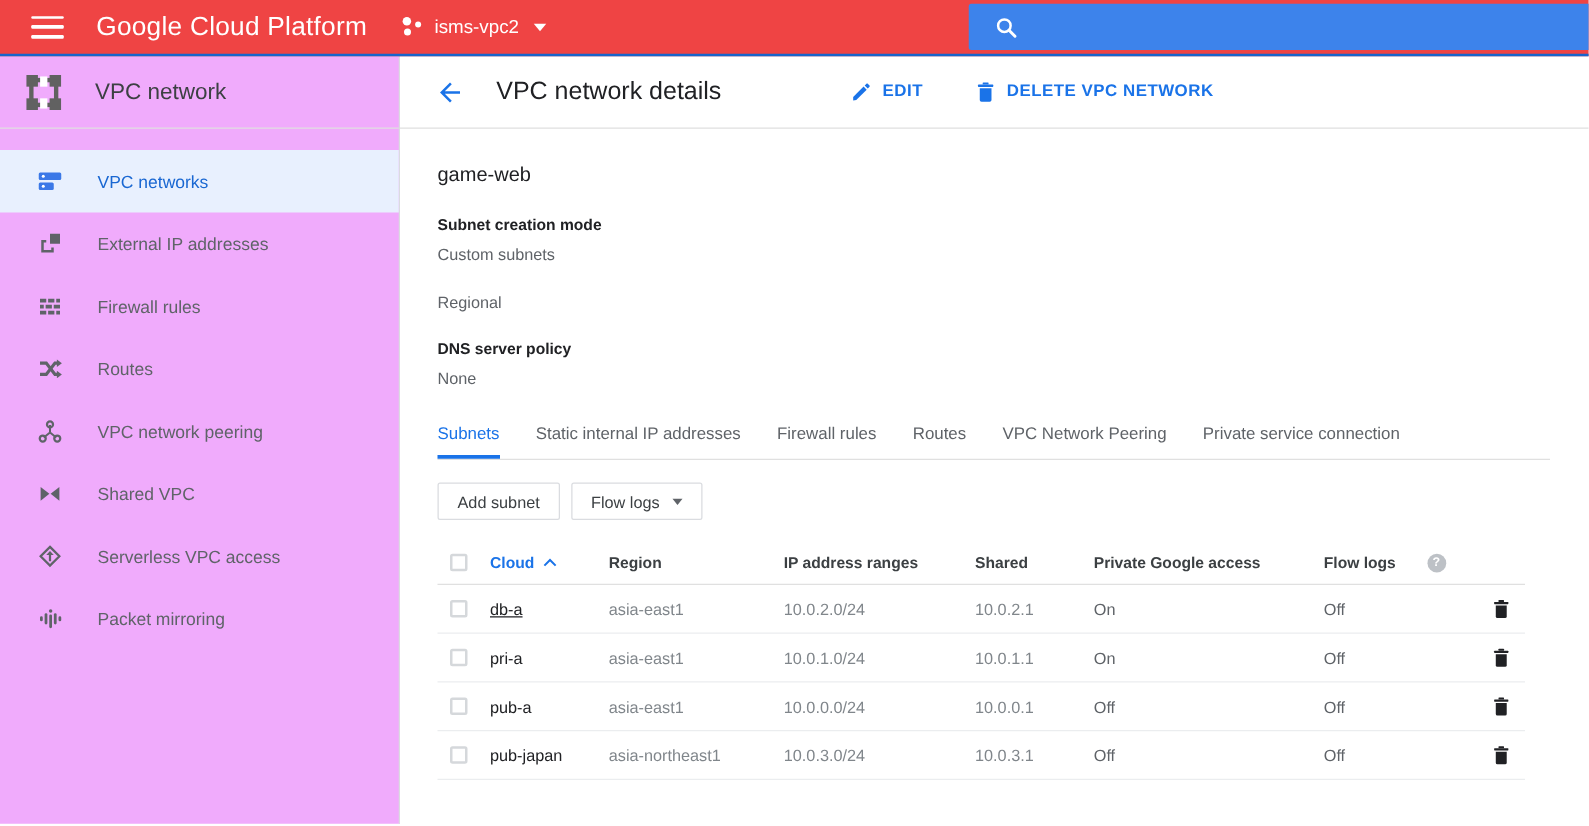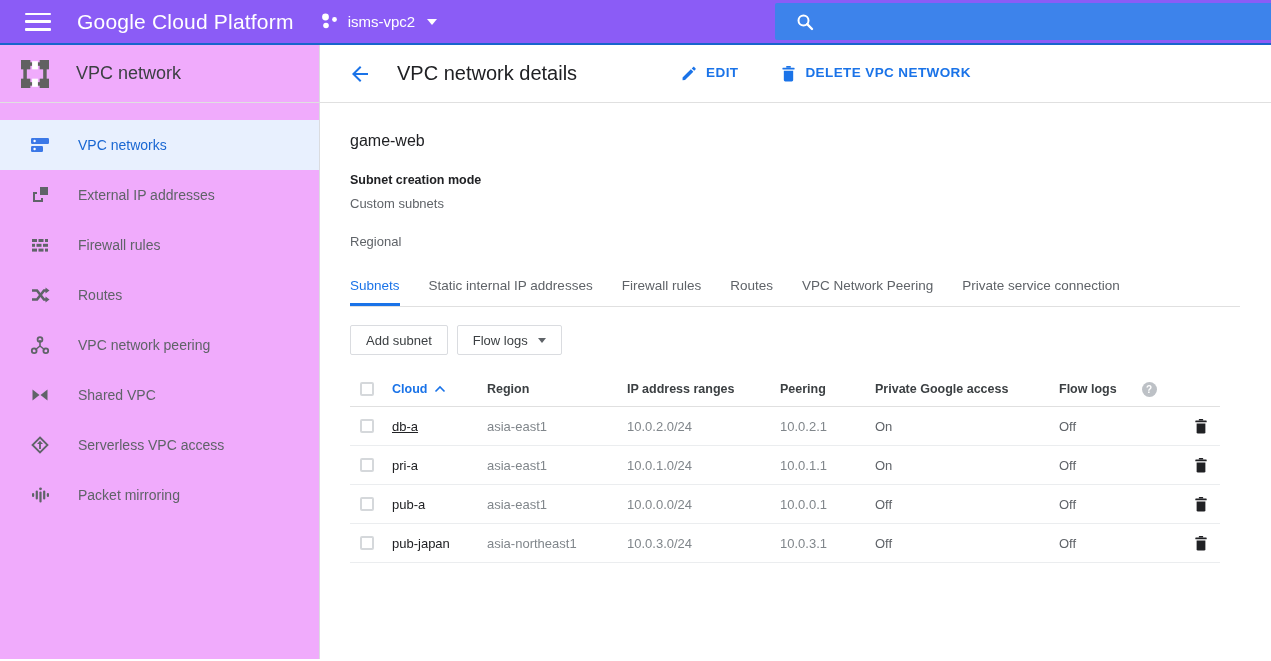--- a/index.html
+++ b/index.html
@@ -1,20 +1,20 @@
 <!DOCTYPE html>
 <html><head>
 <meta charset="utf-8">
 <style>
   * { margin:0; padding:0; box-sizing:border-box; }
   html,body { width:1271px; height:661px; overflow:hidden; background:#fff;
     font-family:"Liberation Sans","DejaVu Sans",sans-serif; }
 
   
-  .topbar { position:relative; height:45px; background:#8b5cf6;
+  .topbar { position:relative; height:45px; background:#ef4444;
     border-bottom:2px solid #1765cc; display:flex; align-items:center; color:#fff;text-align:center; }
   .hamburger { width:26px; height:18px; margin-left:25px; display:flex; flex-direction:column;
     justify-content:space-between; cursor:pointer; }
   .hamburger span { display:block; height:2.5px; background:#fff; border-radius:1px; }
   .brand { margin-left:26px; font-size:21px; font-weight:400; letter-spacing:.2px; white-space:nowrap; }
   .project { display:flex; align-items:center; margin-left:26px; cursor:pointer; }
   .project svg { margin-right:9px; }
   .project-name { font-size:15px; }
   .caret-down-white { width:0; height:0; border-left:5px solid transparent; border-right:5px solid transparent;
     border-top:6px solid #fff; margin-left:12px; }
@@ -258,20 +258,24 @@
     <div class="content">
       <div class="net-name">game-web</div>
 
       <div class="field">
         <div class="field-label">Subnet creation mode</div>
         <div class="field-value">Custom subnets</div>
       </div>
       <div class="field">
         <div class="field-value">Regional</div>
       </div>
+      <div class="field">
+        <div class="field-label">DNS server policy</div>
+        <div class="field-value">None</div>
+      </div>
 
       <div class="tabs">
         <div class="tab active">Subnets</div>
         <div class="tab">Static internal IP addresses</div>
         <div class="tab">Firewall rules</div>
         <div class="tab">Routes</div>
         <div class="tab">VPC Network Peering</div>
         <div class="tab">Private service connection</div>
       </div>
 
@@ -287,21 +291,21 @@
         <div class="tr thead">
           <span class="cb"></span>
           <span class="sorted">
             <span>Cloud</span>
             <svg width="12" height="8" viewBox="0 0 12 8">
               <path d="M1.5 6.5 L6 2 l4.5 4.5" fill="none" stroke="#1a73e8" stroke-width="1.6"></path>
             </svg>
           </span>
           <span>Region</span>
           <span>IP address ranges</span>
-          <span>Peering</span>
+          <span>Shared</span>
           <span>Private Google access</span>
           <span class="flowhead">
             <span>Flow logs</span>
             <span class="help">?</span>
           </span>
           <span></span>
         </div>
 
         <div class="tr trow">
           <span class="cb"></span>

